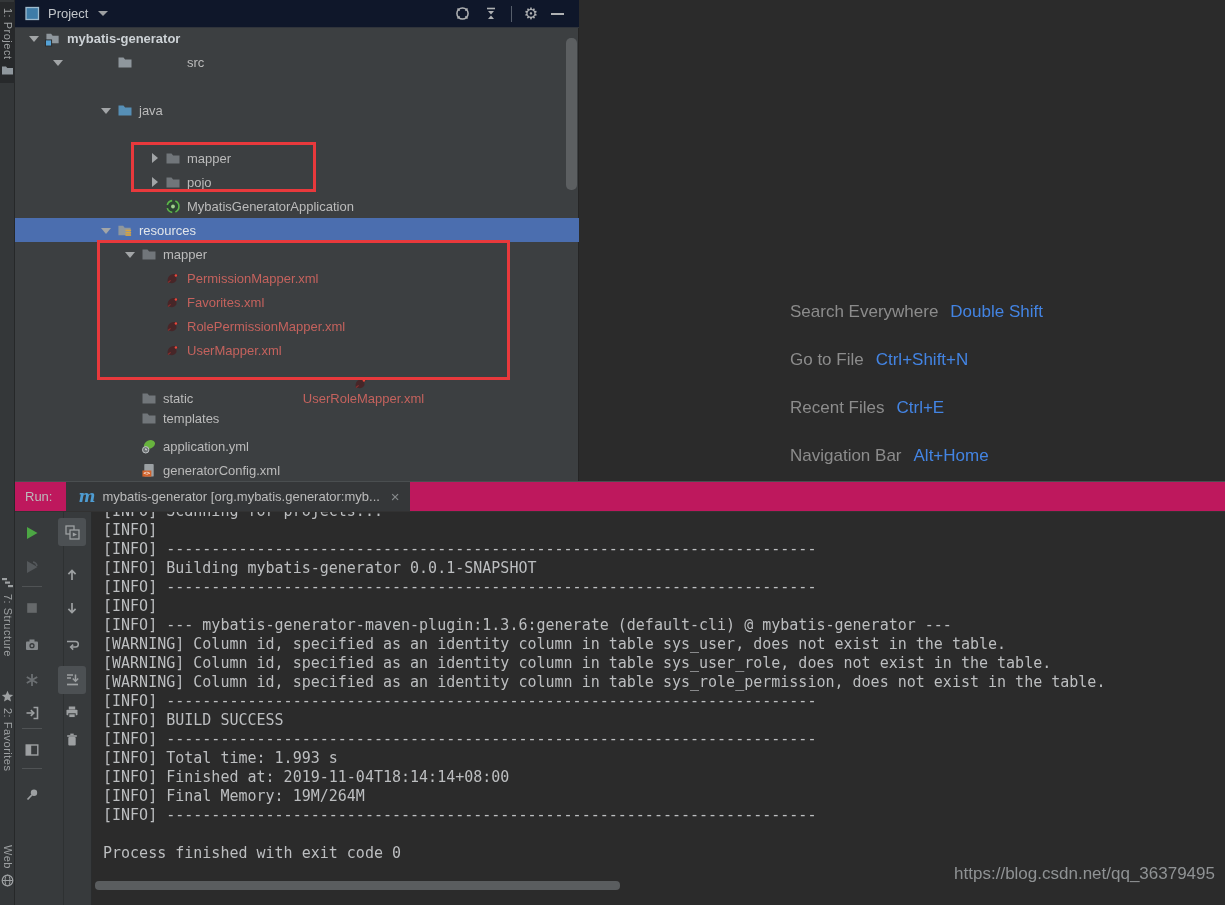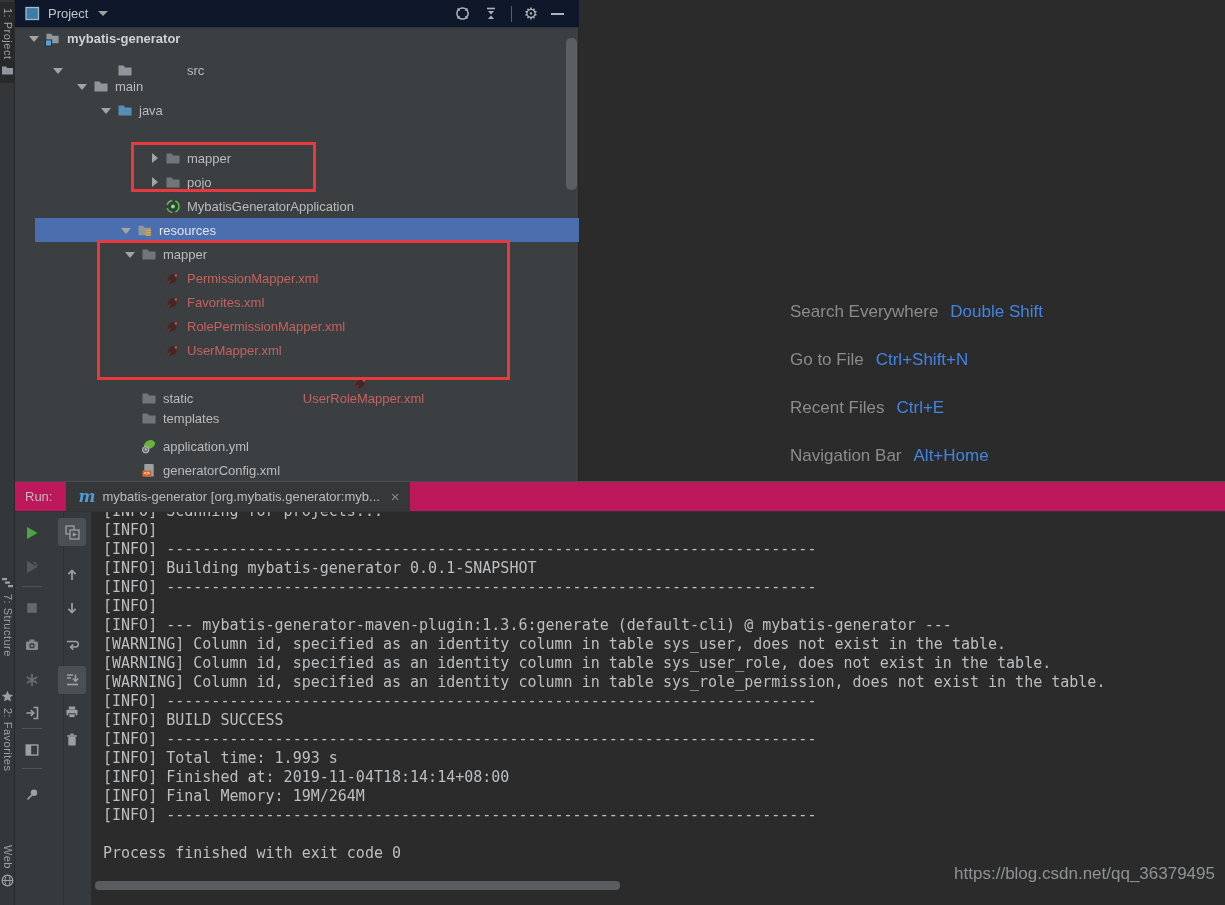--- a/index.html
+++ b/index.html
@@ -17,21 +17,21 @@
   
   #project-panel { left:15px; top:0; width:564px; height:481px; background:#3C3F41; border-right:1px solid #252525; }
   #project-header { left:15px; top:0; width:564px; height:28px; background:#0f172a; border-bottom:1px solid #30343B; display:flex; align-items:center; z-index:6; }
   #project-header .title { color:#C2C6CA; font-size:13px; margin-left:8px; }
   .hdr-icons { margin-left:auto; display:flex; align-items:center; gap:12px; padding-right:14px; }
   .hdr-sep { width:1px; height:16px; background:#565E6B; }
   .caret-down { width:0; height:0; border-left:5px solid transparent; border-right:5px solid transparent; border-top:5px solid #9DA0A2; margin-left:10px; }
 
   #tree { left:15px; top:26px; width:564px; height:455px; overflow:hidden; }
   .tree-row { position:absolute; left:0; width:564px; height:24px; display:flex; align-items:center; font-size:13px; color:#BBBBBB; cursor:default; }
-  .tree-row.selected { background:#4B6EAF; color:#E2E6EA;margin-left:20px; }
+  .tree-row.selected { background:#4B6EAF; color:#E2E6EA; }
   .tree-row .arrow { width:13px; height:13px; flex:0 0 13px; margin-right:4px; position:relative; }
   .arrow.expanded::after { content:""; position:absolute; left:1px; top:4px; border-left:5px solid transparent; border-right:5px solid transparent; border-top:6px solid #A2A5A7; }
   .arrow.collapsed::after { content:""; position:absolute; left:4px; top:1px; border-top:5px solid transparent; border-bottom:5px solid transparent; border-left:6px solid #A2A5A7; }
   .tree-row .t-icon { width:16px; height:16px; flex:0 0 16px; margin-right:6px; display:flex; align-items:center; justify-content:center; }
   .tree-row .t-label { white-space:nowrap; }
   .tree-row.bold .t-label { font-weight:bold; color:#CDD2D6; }
   .tree-row.redfile .t-label { color:#C4625D; }
 
   .red-box { position:absolute; border:3px solid #E8393C; z-index:10; pointer-events:none; }
 
@@ -148,37 +148,28 @@
       <div class="tree-row bold" style="top: 0px; padding-left: 13px;">
         <span class="arrow expanded"></span>
         <span class="t-icon">
           <svg width="17" height="17" viewBox="0 0 17 17">
             <path d="M1.5 3.5 h5 l1.6 2 h6.4 v8 h-13 z" fill="#8F979D"></path>
             <rect x="0.5" y="10" width="6.5" height="6.5" fill="#55A2D6" stroke="#2B2B2B"></rect>
           </svg>
         </span>
         <span class="t-label">mybatis-generator</span>
       </div>
-      <div class="tree-row" style="top: 32px; padding-left: 37px; gap: 48px;">
+      <div class="tree-row" style="top: 24px; padding-left: 37px; gap: 48px;">
         <span class="arrow expanded"></span>
         <span class="t-icon">
           <svg width="16" height="16" viewBox="0 0 16 16">
             <path d="M1.5 3.5 h5 l1.6 2 h6.4 v8 h-13 z" fill="#8F979D"></path>
           </svg>
         </span>
         <span class="t-label">src</span>
-      </div>
-      <div class="tree-row" style="top: 48px; padding-left: 61px;">
-        <span class="arrow expanded"></span>
-        <span class="t-icon">
-          <svg width="16" height="16" viewBox="0 0 16 16">
-            <path d="M1.5 3.5 h5 l1.6 2 h6.4 v8 h-13 z" fill="#8F979D"></path>
-          </svg>
-        </span>
-        <span class="t-label">main</span>
       </div>
       <div class="tree-row" style="top: 72px; padding-left: 85px;">
         <span class="arrow expanded"></span>
         <span class="t-icon">
           <svg width="16" height="16" viewBox="0 0 16 16">
             <path d="M1.5 3.5 h5 l1.6 2 h6.4 v8 h-13 z" fill="#568FB6"></path>
           </svg>
         </span>
         <span class="t-label">java</span>
       </div>

